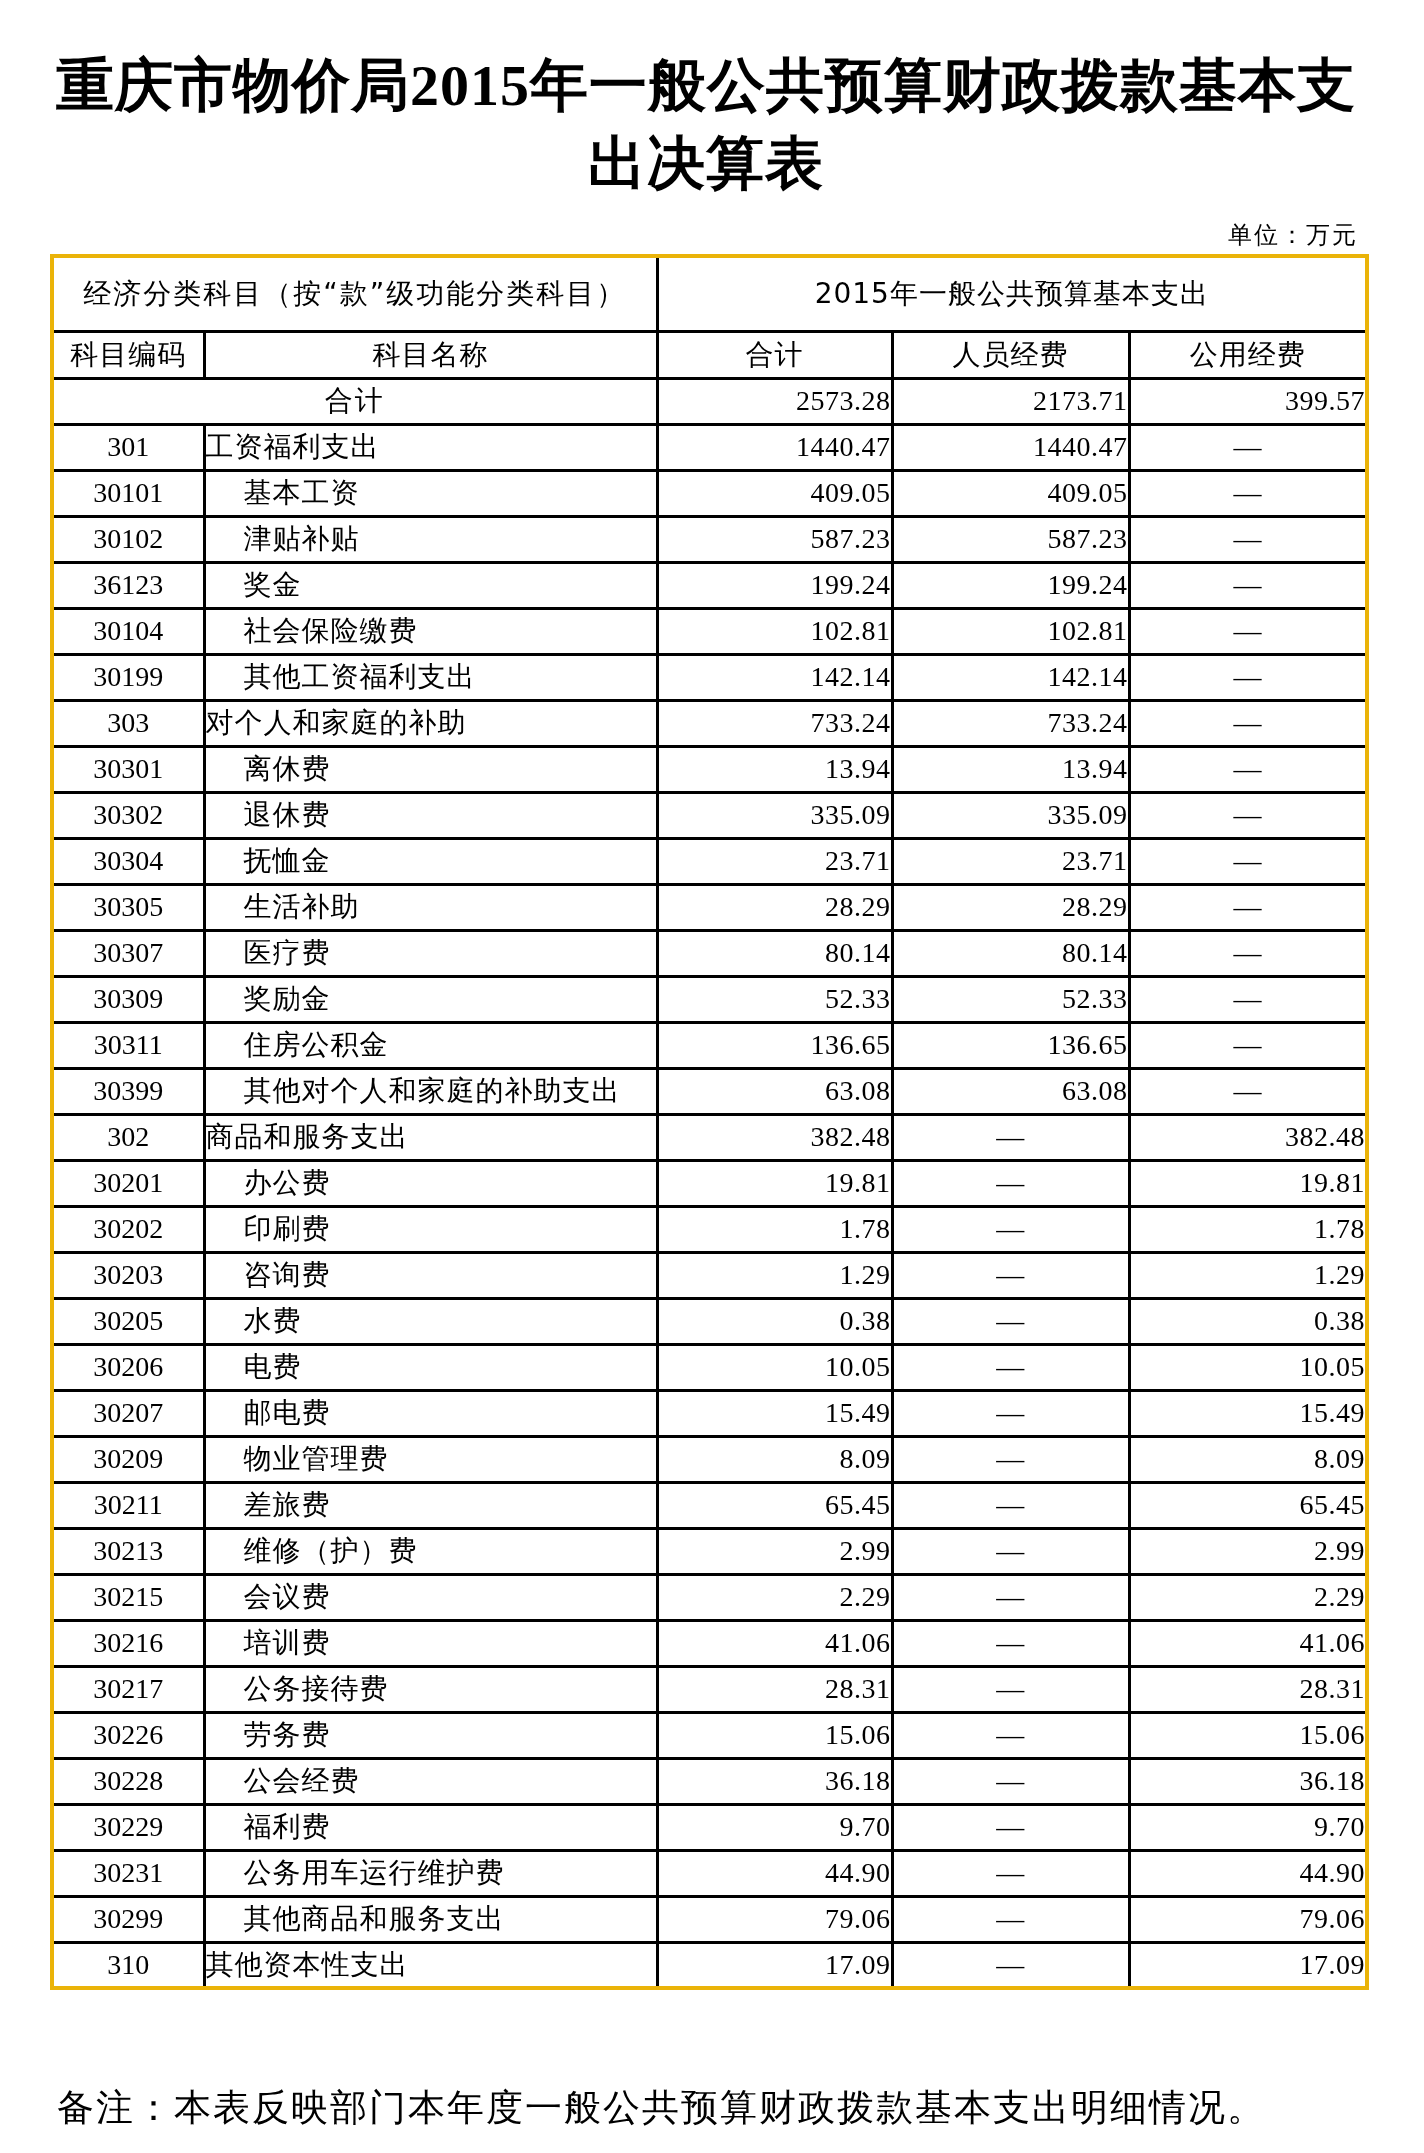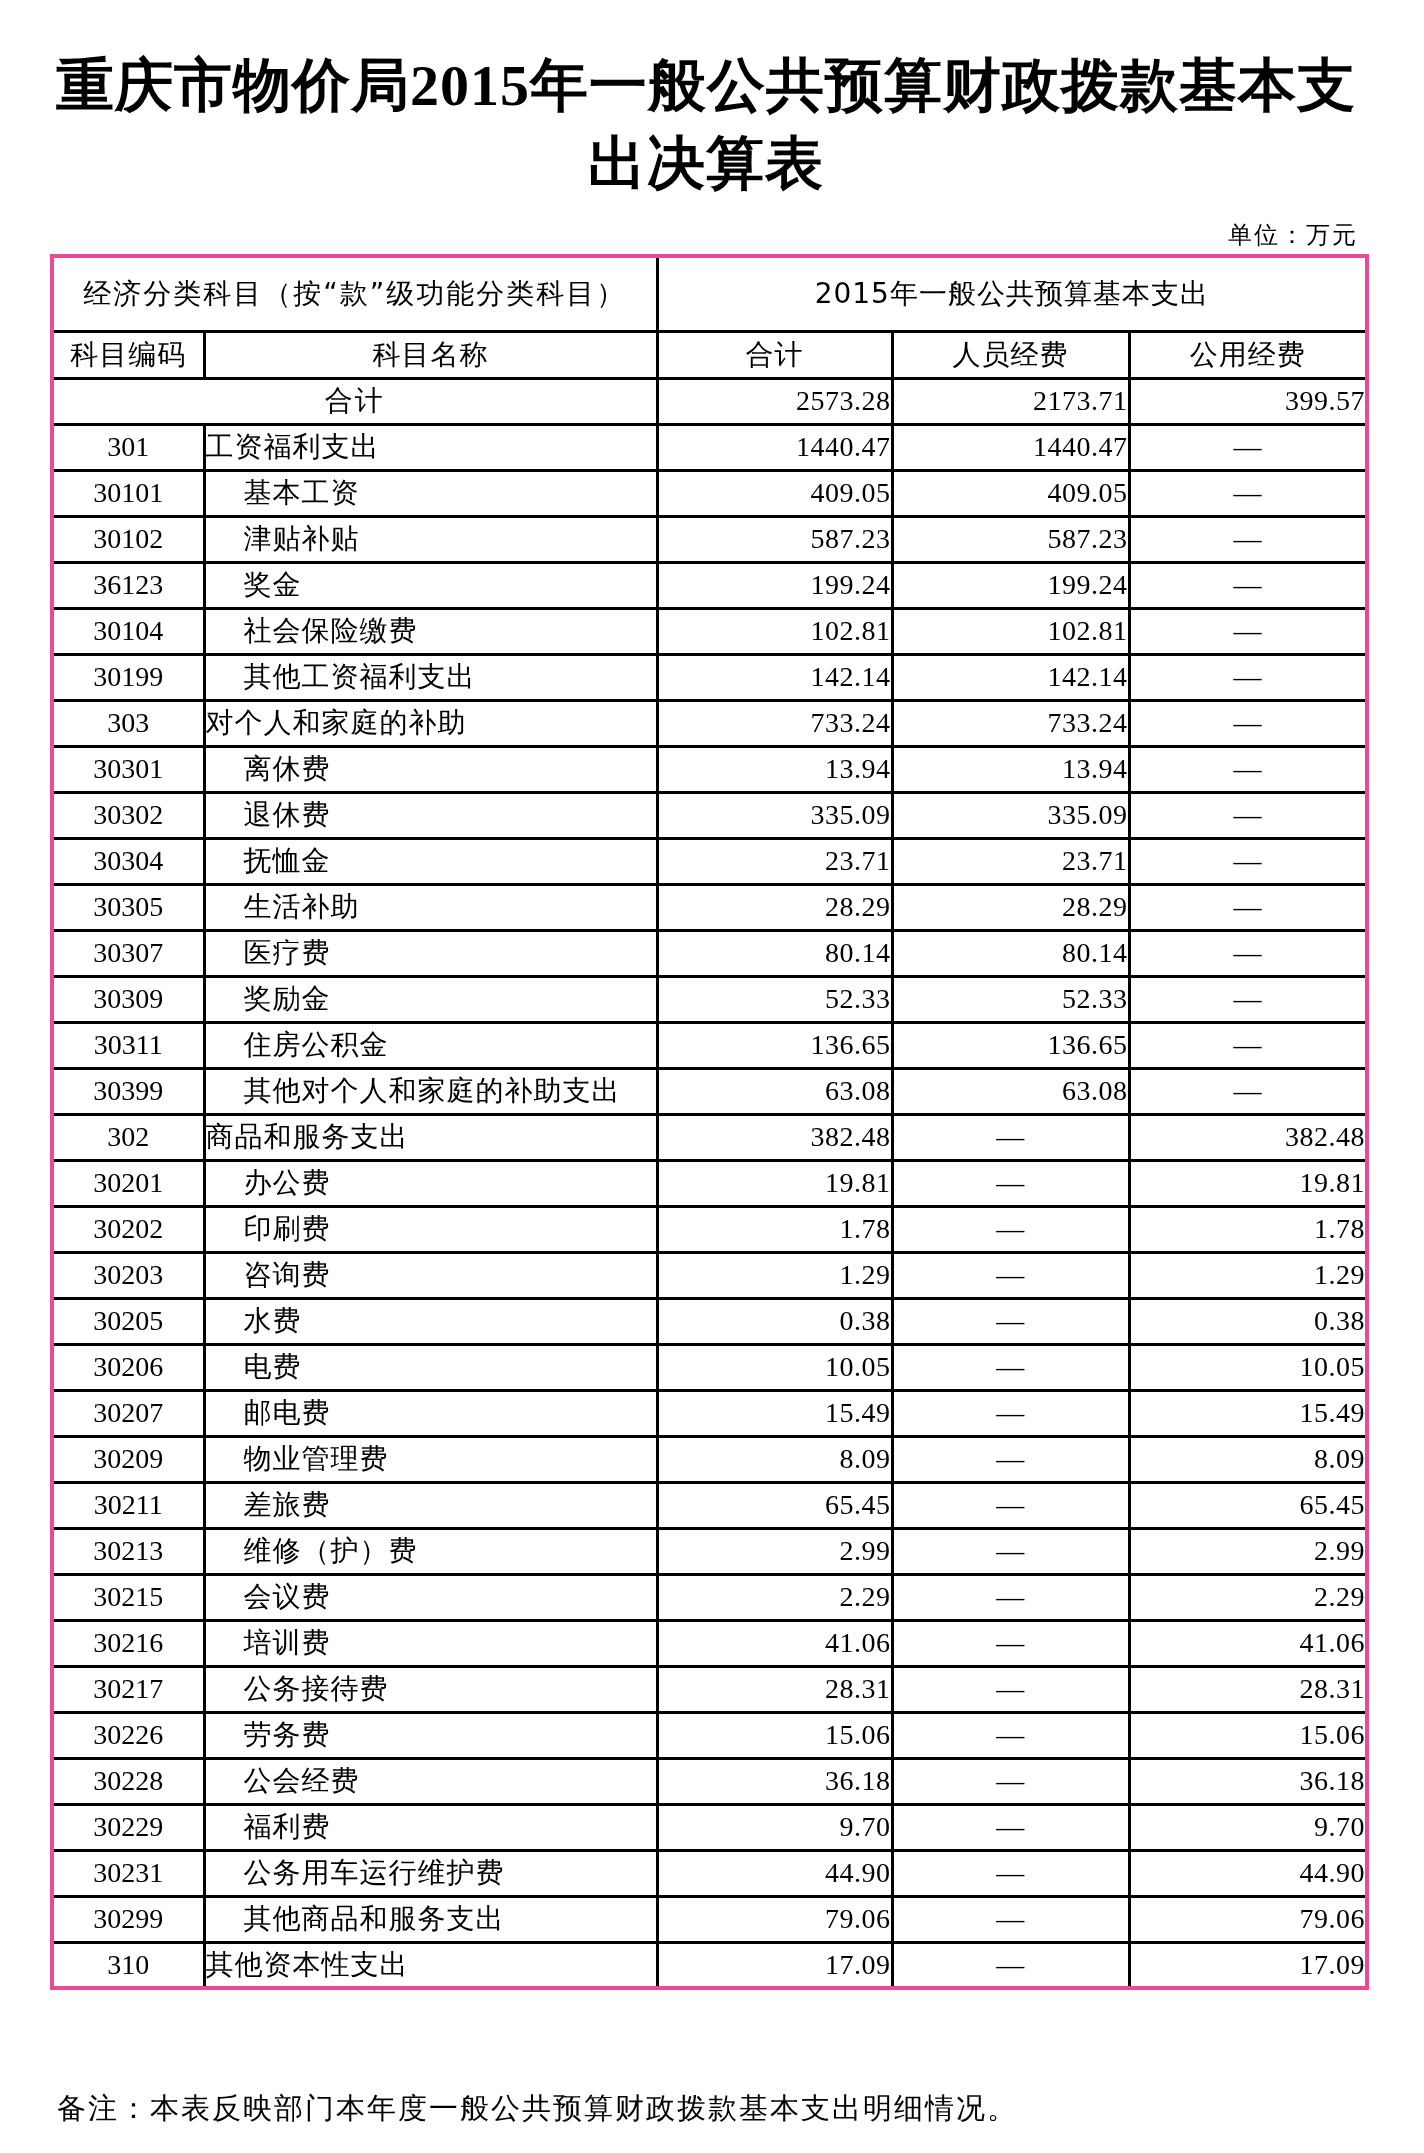--- a/index.html
+++ b/index.html
@@ -13,21 +13,21 @@
     text-align: center; font-size: 58px; line-height: 78px; font-weight: bold;
     font-family: "Liberation Serif", "DejaVu Serif", serif; letter-spacing: 1px;
   }
   .title .line { white-space: nowrap; }
   .unit {
     position: absolute; top: 219px; right: 66px;
     font-size: 24px; line-height: 32px; letter-spacing: 2px; white-space: nowrap;
   }
   table.budget {
     position: absolute; left: 50px; top: 254px; width: 1315px;
-    border-collapse: collapse; table-layout: fixed; border: 4px solid #ec4899;
+    border-collapse: collapse; table-layout: fixed; border: 4px solid #eab308;
   }
   table.budget td {
     border: 3px solid #000; padding: 0; vertical-align: middle;
     white-space: nowrap; overflow: hidden; font-size: 28px; line-height: 30px;
   }
   tr.h1 { height: 75px; }
   tr.h2 { height: 47px; }
   tr.row, tr.total { height: 46px; }
   .hdr td {
     font-family: "DejaVu Sans", "Liberation Sans", sans-serif;
@@ -35,21 +35,21 @@
   }
   .hdr td.wide { letter-spacing: 2px; font-size: 28px; }
   td.code { text-align: center; padding-left: 5px; font-size: 28px; }
   td.name { text-align: left; padding-left: 8px; letter-spacing: 1px; }
   tr.sub td.name { padding-left: 38px; }
   td.num { text-align: right; padding-right: 20px; font-size: 29px; letter-spacing: 0.5px; }
   td.num.dash { text-align: center; padding-right: 0; }
   td.total-label { text-align: center; letter-spacing: 2px; }
   .footnote {
     position: absolute; left: 57px; top: 2092px;
-    font-size: 29px; line-height: 32px; letter-spacing: 2px; white-space: nowrap;
+    font-size: 37px; line-height: 32px; letter-spacing: 2px; white-space: nowrap;
   }
 </style>
 </head>
 <body>
 
 <div class="title">
   <div class="line">重庆市物价局2015年一般公共预算财政拨款基本支</div>
   <div class="line">出决算表</div>
 </div>
 

